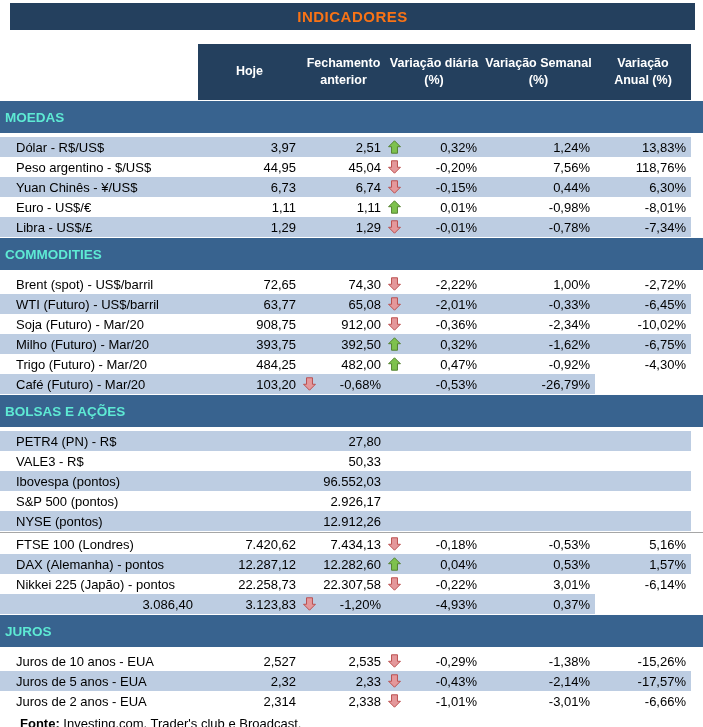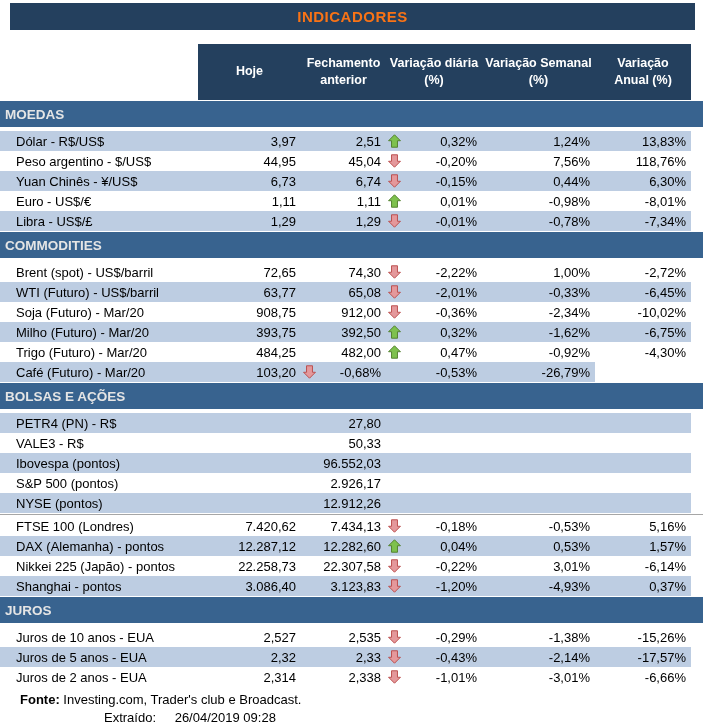--- a/index.html
+++ b/index.html
@@ -21,21 +21,21 @@
     column-gap:0;
   }
   .header-row { margin-top:14px; height:56px; }
   .header-cell {
     background:var(--navy); color:#fff; font-weight:bold; font-size:12.5px;
     display:flex; align-items:center; justify-content:center;
     text-align:center; white-space:pre-line; line-height:1.4;
   }
   .header-spacer { background:transparent; }
   .section-bar {
-    height:26px; background:var(--section); color:#e5e5e5;
+    height:32px; background:var(--section); color:#5eead4;
     font-weight:bold; font-size:13.5px;
     display:flex; align-items:center; padding-left:5px;
     margin:1px 0 4px 0;
   }
   .row { height:20px; }
   .row .cell { background:#fff; }
   .row.shaded .cell { background:var(--stripe); }
   .cell { display:flex; align-items:center; font-size:13px; overflow:hidden; }
   .cell.label { padding-left:16px; white-space:nowrap; }
   .cell.num { justify-content:flex-end; padding-right:5px; white-space:nowrap; }
@@ -484,23 +484,20 @@
         <span>-0,22%</span>
       </div>
       <div class="cell num">
         <span>3,01%</span>
       </div>
       <div class="cell num">
         <span>-6,14%</span>
       </div>
     </div>
     <div class="row grid6 shaded">
-      <div class="cell label">
-        <span>Shanghai - pontos</span>
-      </div>
       <div class="cell num">
         <span>3.086,40</span>
       </div>
       <div class="cell num">
         <span>3.123,83</span>
       </div>
       <div class="cell num diaria">
         <svg viewBox="0 0 14 15" width="13" height="14" class="arrow">
           <path d="M7 .8 L13.4 7.2 H10.2 V14.2 H3.8 V7.2 H.6 Z" stroke-width="1" stroke-linejoin="round" fill="#e4989b" stroke="#b94a48" transform="rotate(180 7 7.5)"></path>
         </svg>

